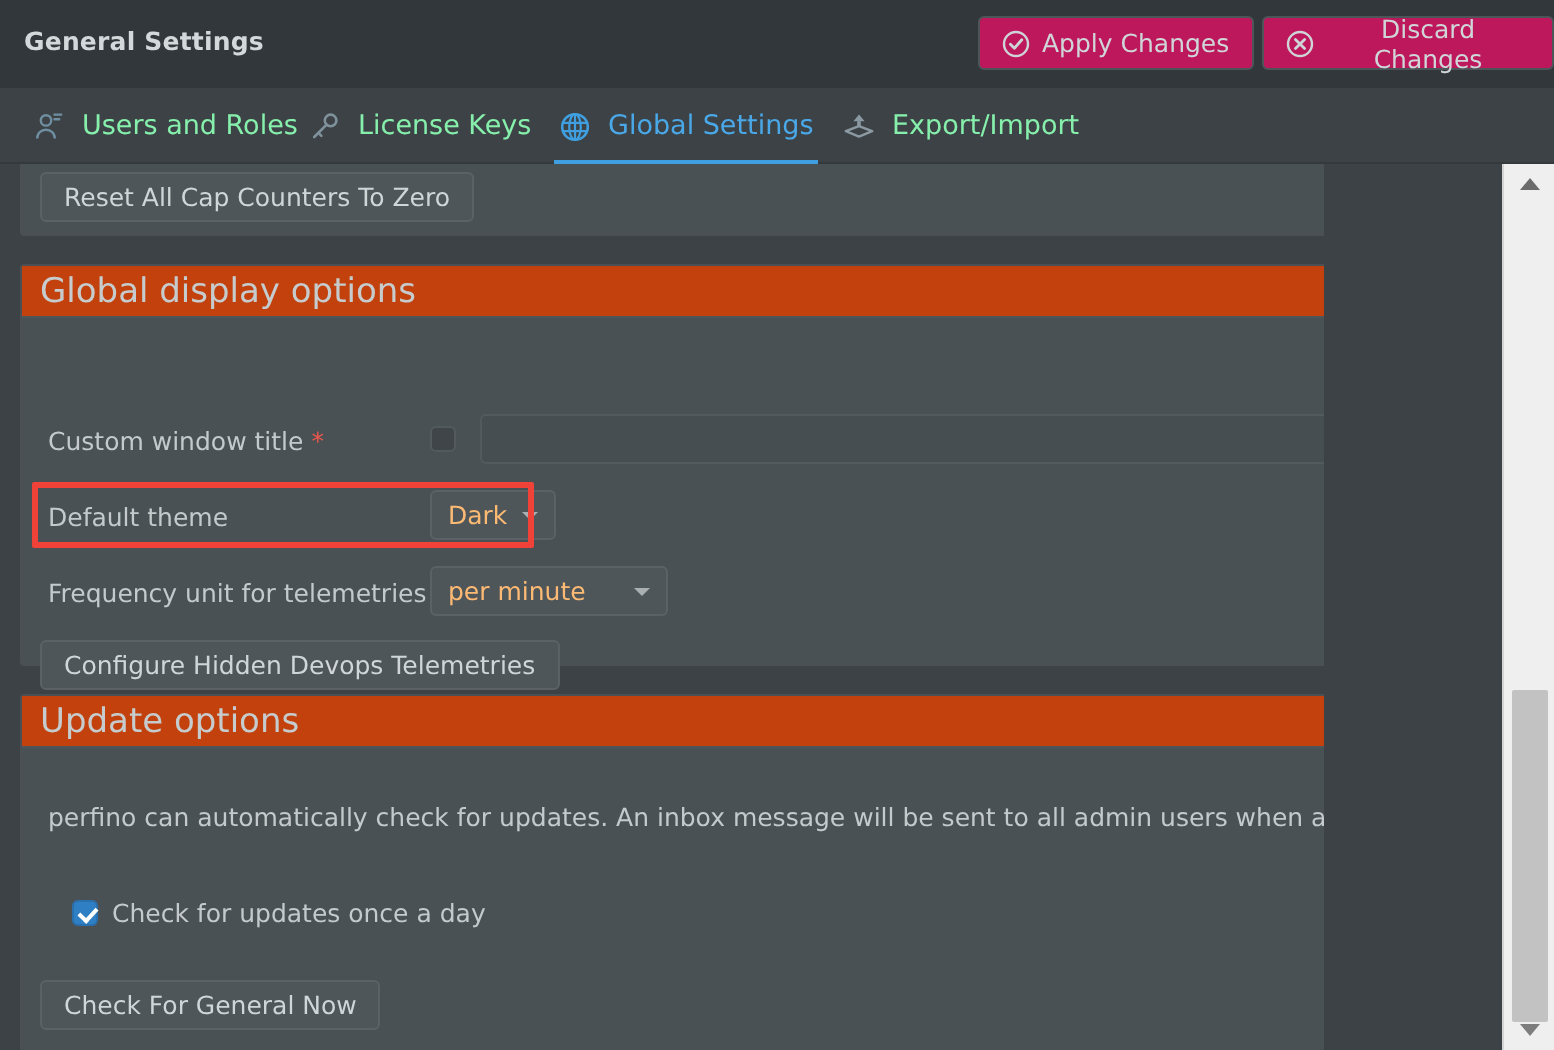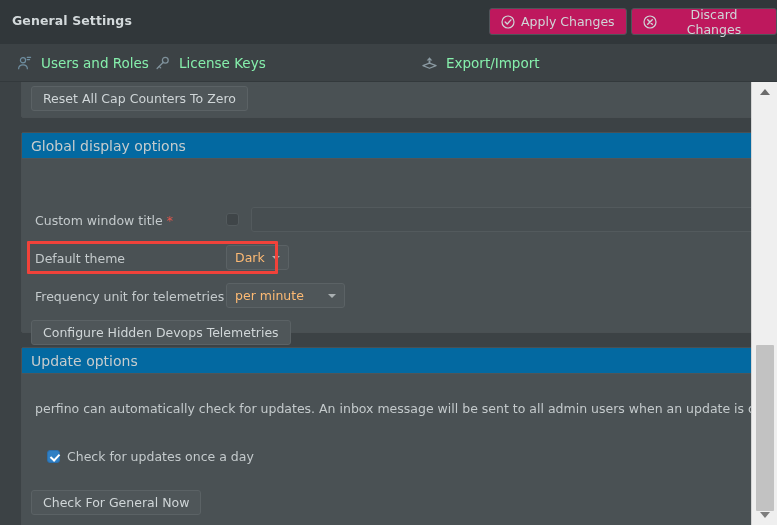--- a/index.html
+++ b/index.html
@@ -91,45 +91,45 @@
   }
 
   #tab-users-and-roles   { left: 14px; }
   #tab-license-keys      { left: 152px; }
   #tab-global-settings   { left: 277px; }
   #tab-export-import     { left: 419px; }
 
   
   #content-viewport {
     position: absolute;
-    left: 12px; top: 82px;
-    width: 751px; height: 443px;
+    left: 1px; top: 82px;
+    width: 661px; height: 443px;
     background: #3c4245;
     overflow: hidden;
   }
 
   
   .panel {
     position: absolute;
     left: 9px;
     width: 733px;
     border: 1px solid #4a5053;
     border-radius: 2px;
     background: #4a5154;
   }
 
   .panel-header {
     height: 26px;
-    background: #0369a1;
+    background: #c2410c;
     border-bottom: 1px solid #4f5659;
     display: flex;
     align-items: center;
     padding-left: 9px;
     color: #c6cccd;
-    font-size: 14px;
+    font-size: 17px;
   }
 
   .panel-body { position: relative; }
 
   
   #panel-cap-counters {
     top: -22px;
     height: 58px;
   }
   #panel-cap-counters .panel-body { height: 100%; }
@@ -362,20 +362,30 @@
     <span>
       <svg class="tab-ico" width="17" height="17" viewBox="0 0 17 17">
         <circle cx="11.3" cy="5.2" r="2.9" fill="none" stroke="#7f919b" stroke-width="1.3"></circle>
         <path d="M9.3 7.3 L3.1 13.5" stroke="#7f919b" stroke-width="1.3" stroke-linecap="round"></path>
         <path d="M5.2 11.4 L6.7 12.9" stroke="#7f919b" stroke-width="1.3" stroke-linecap="round"></path>
       </svg>
     </span>
     <span>License Keys</span>
   </div>
 
+  <div class="tab active" id="tab-global-settings">
+    <span>
+      <svg class="tab-ico" width="17" height="17" viewBox="0 0 17 17">
+        <circle cx="8.5" cy="8.5" r="6.4" fill="none" stroke="#3f9fe0" stroke-width="1.3"></circle>
+        <ellipse cx="8.5" cy="8.5" rx="2.9" ry="6.4" fill="none" stroke="#3f9fe0" stroke-width="1.1"></ellipse>
+        <path d="M2.3 6.4 L14.7 6.4 M2.3 10.6 L14.7 10.6 M8.5 2.1 L8.5 14.9" stroke="#3f9fe0" stroke-width="1.1"></path>
+      </svg>
+    </span>
+    <span>Global Settings</span>
+  </div>
 
   <div class="tab" id="tab-export-import">
     <span>
       <svg class="tab-ico" width="17" height="17" viewBox="0 0 17 17">
         <path d="M8.5 2.2 L11.3 5.6 L5.7 5.6 Z" fill="#8b9aa2"></path>
         <rect x="7.6" y="5.6" width="1.8" height="2.6" fill="#8b9aa2"></rect>
         <path d="M1.9 10.6 L8.5 8.1 L15.1 10.6 L8.5 13.3 Z" fill="none" stroke="#8b9aa2" stroke-width="1.2" stroke-linejoin="round"></path>
       </svg>
     </span>
     <span>Export/Import</span>

